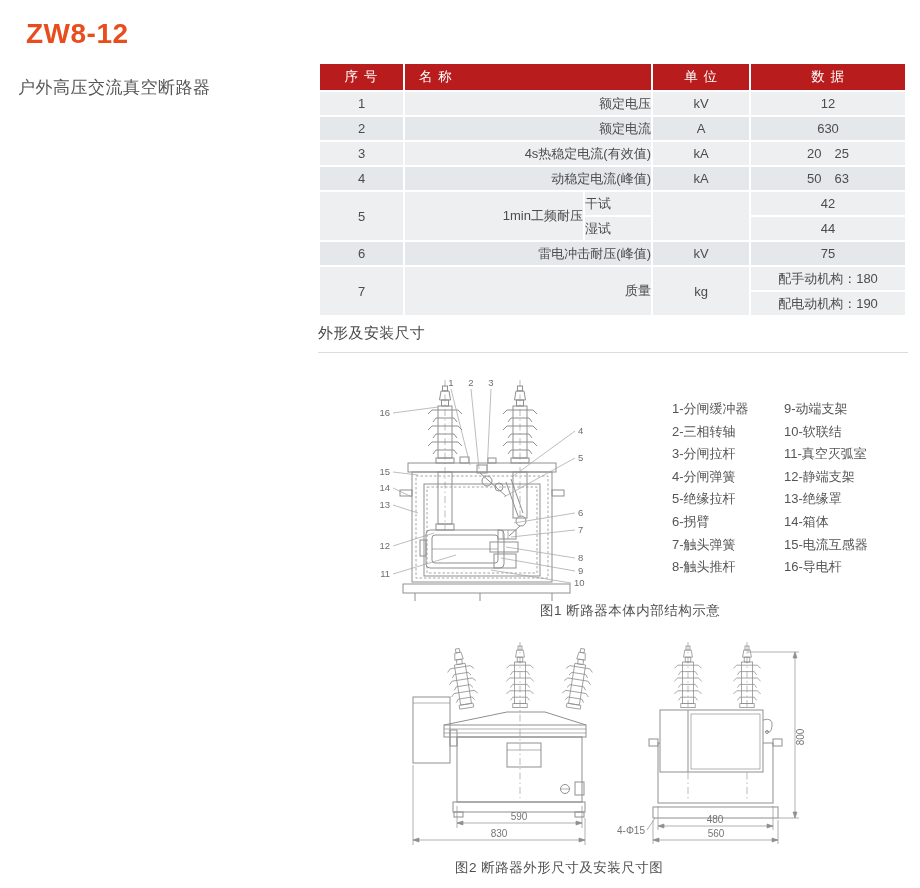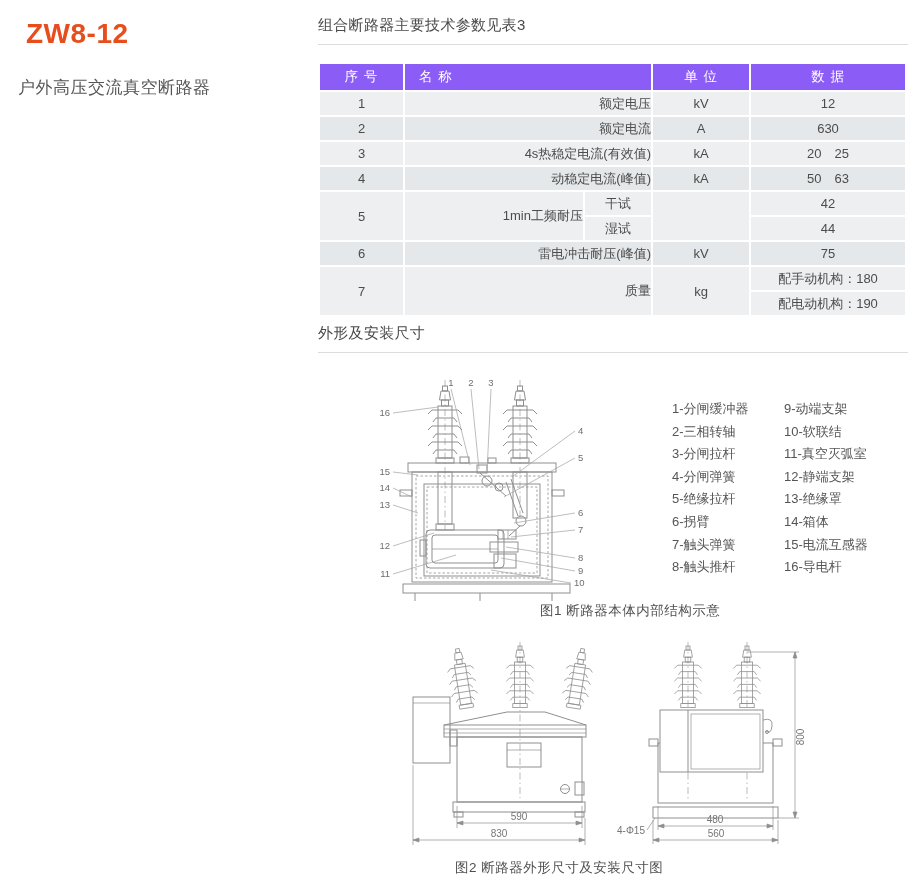--- a/index.html
+++ b/index.html
@@ -16,31 +16,31 @@
   .section-title {
     position:absolute; left:0; width:590px; margin:0; font-size:15px; font-weight:normal;
     color:#4a4a4a; padding-bottom:9px; border-bottom:1px solid #dcdcdc; letter-spacing:.3px;
   }
   #params-title  { top:2px; }
   #outline-title { top:310px; }
   
   table.params { position:absolute; top:48px; left:0; width:587px; border-collapse:collapse; table-layout:fixed; }
   .params th, .params td { border:2px solid #fff; padding:0; }
   .params thead th {
-    background:#8b5cf6; color:#ffffff; font-size:13.5px; font-weight:normal;
+    background:#b91c1c; color:#ffffff; font-size:13.5px; font-weight:normal;
     height:26px; text-align:center; letter-spacing:1px;
   }
   .params thead th.name-h { text-align:left; padding-left:14px; }
   .params td {
     background:#edeff1; color:#4c4c4c; font-size:13px; height:23px;
     text-align:center; white-space:pre; overflow:hidden;
   }
   .params tr.dark td { background:#e5e8ea; }
   .params td.name { text-align:right; padding-left:14px; }
-  .params td.sub  { text-align:center; padding-left:0; }
+  .params td.sub  { text-align:left; padding-left:0; }
   
   .fig1-svg { position:absolute; left:42px;  top:356px; }
   .fig2-svg { position:absolute; left:77px;  top:626px; }
   .legend { position:absolute; left:354px; top:384px; display:flex; font-size:13px; color:#555; }
   .legend-col1 { width:112px; }
   .legend-col2 { width:140px; }
   .legend-item { height:22.6px; line-height:22.6px; white-space:nowrap; }
   .fig-caption { position:absolute; margin:0; font-size:13.5px; color:#4f4f4f; letter-spacing:.5px; }
   #fig1-caption { left:222px; top:588px; }
   #fig2-caption { left:137px; top:845px; }
@@ -53,21 +53,20 @@
 
 <div class="page">
 
   <header class="product-header">
     <h1 class="product-code">ZW8-12</h1>
     <p class="product-name">户外高压交流真空断路器</p>
   </header>
 
   <div class="content">
 
-    <h2 class="section-title" id="params-title">组合断路器主要技术参数见表3</h2>
 
     <table class="params">
       <colgroup>
         <col style="width:85px">
           <col style="width:180px">
           <col style="width:68px">
           <col style="width:98px">
           <col style="width:156px">
       </colgroup>
       <thead>

